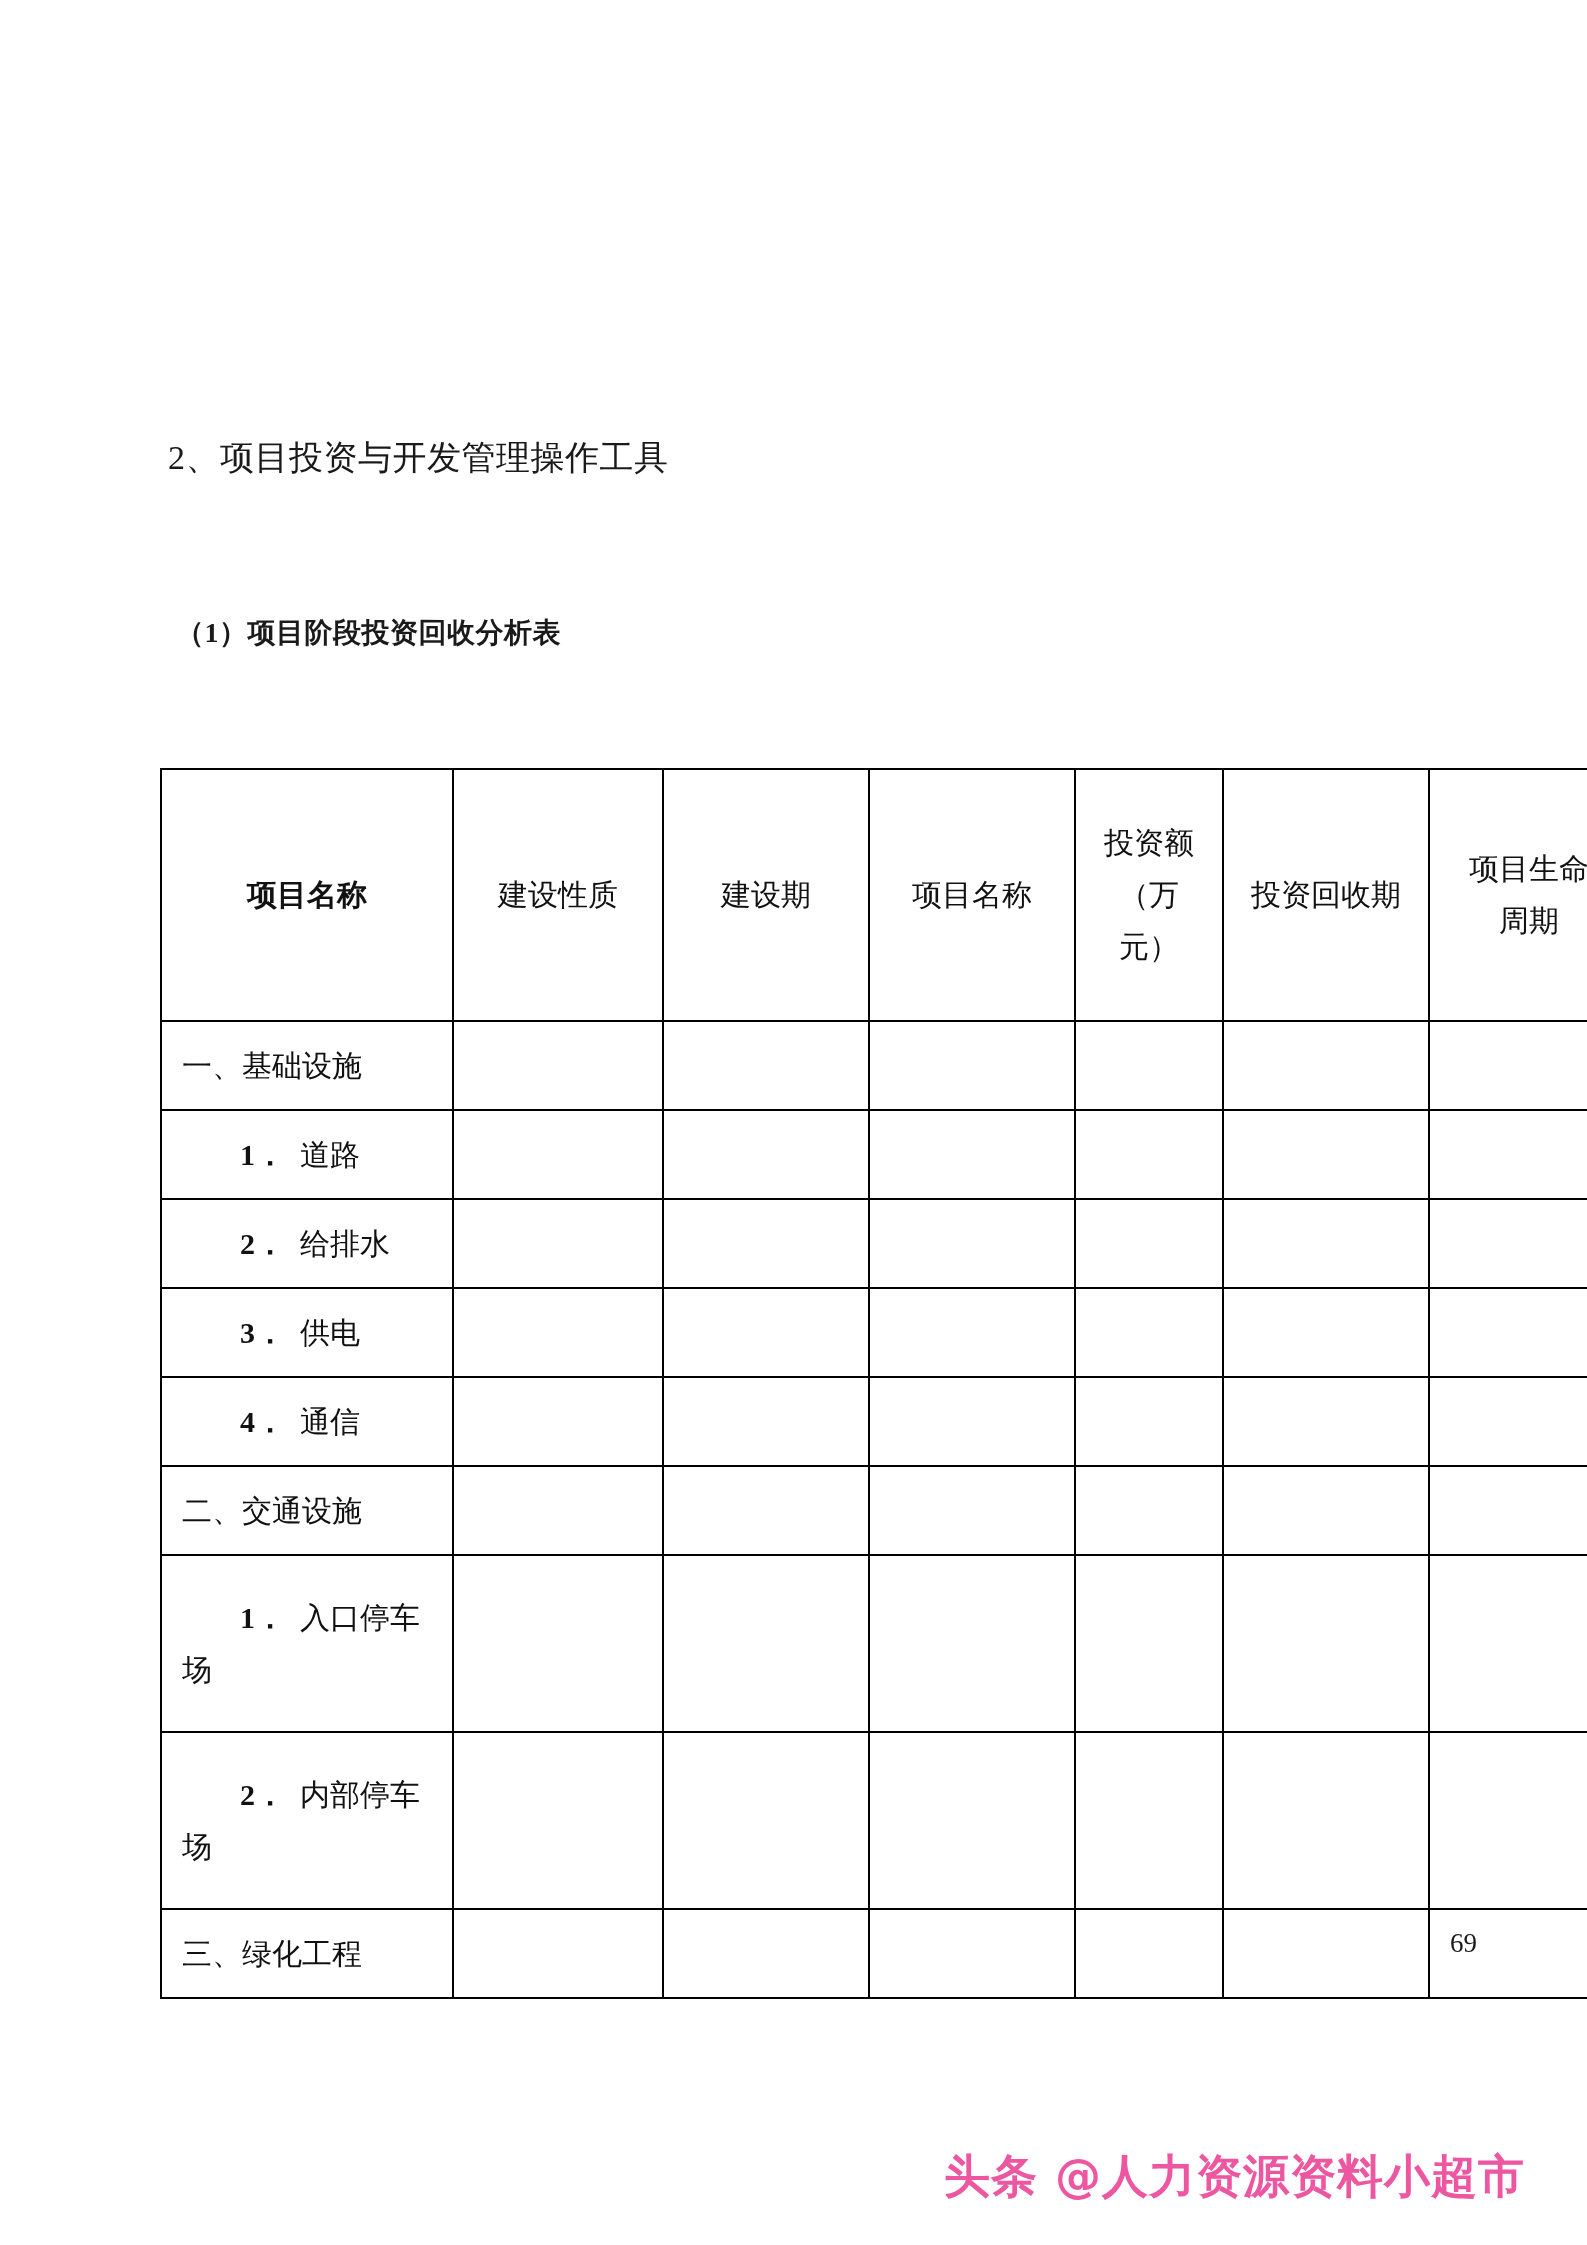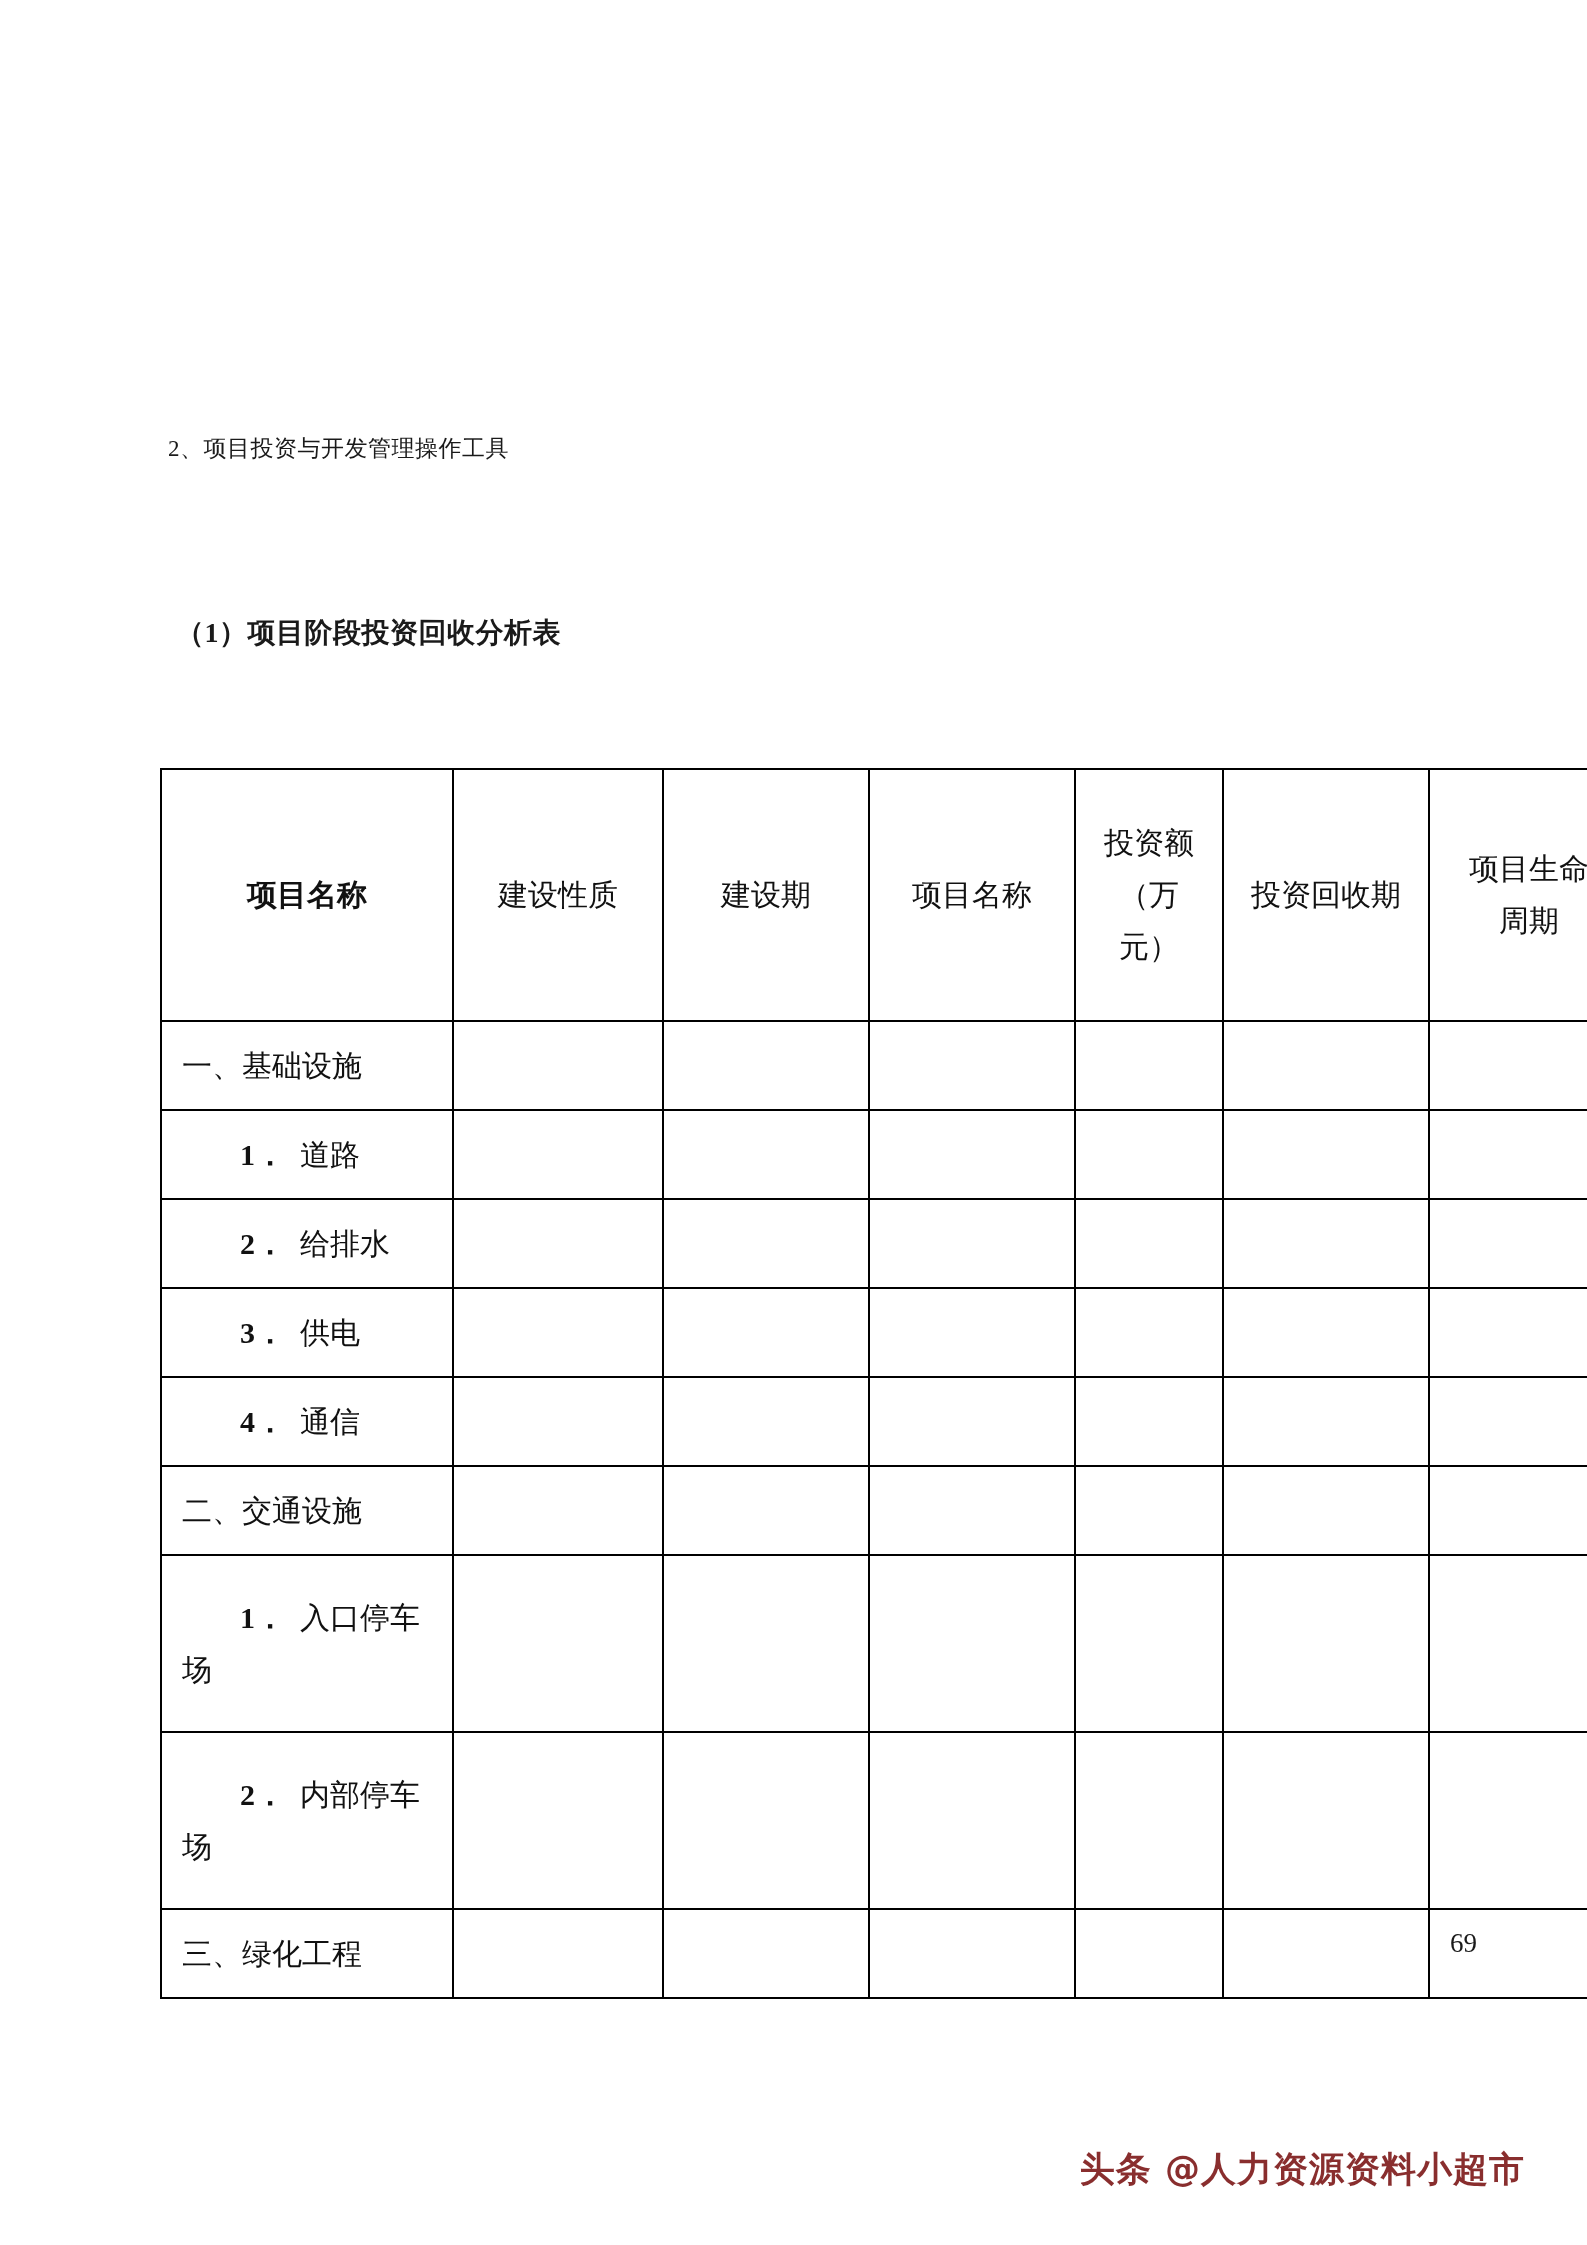--- a/index.html
+++ b/index.html
@@ -21,21 +21,21 @@
     position: absolute;
     inset: 0;
     background: #ffffff;
   }
 
   
   .heading-section {
     position: absolute;
     left: 168px;
     top: 432px;
-    font-size: 23px;
+    font-size: 34px;
     line-height: 1.5;
     letter-spacing: 0.5px;
     white-space: nowrap;
   }
 
   .heading-sub {
     position: absolute;
     left: 168px;
     top: 612px;
     font-size: 28px;
@@ -127,24 +127,24 @@
     right: 110px;
     top: 1928px;
     font-size: 27px;
     color: #1a1a1a;
   }
 
   .watermark {
     position: absolute;
     right: 62px;
     top: 2146px;
-    font-size: 35px;
+    font-size: 46px;
     font-family: "DejaVu Sans", "Liberation Sans", sans-serif;
     font-weight: bold;
-    color: #7f1d1d;
+    color: #ec4899;
     letter-spacing: 1px;
     white-space: nowrap;
     opacity: 0.92;
     text-shadow:
       0 2px 0 rgba(255,255,255,0.95),
       2px 0 0 rgba(255,255,255,0.6),
       0 -2px 0 rgba(255,255,255,0.5);
   }
 </style>
 </head>

